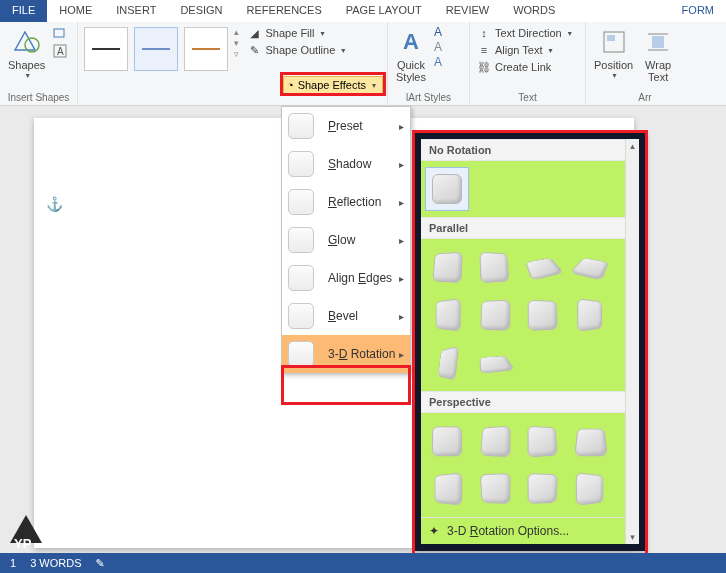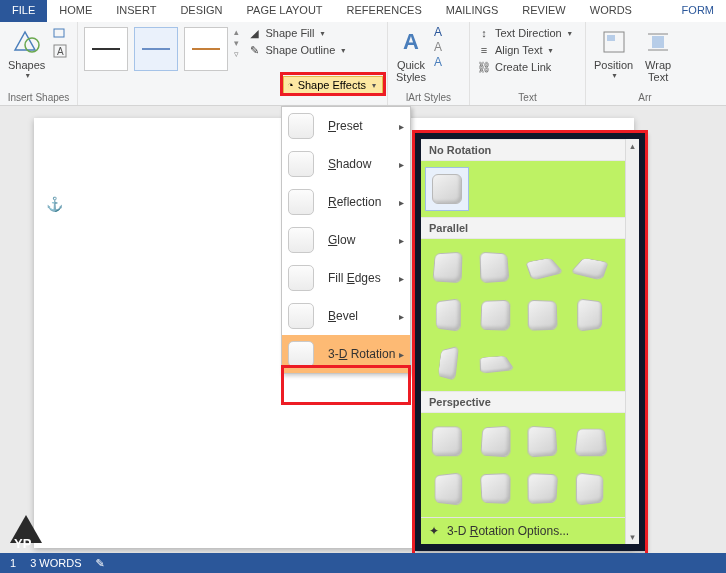--- a/index.html
+++ b/index.html
@@ -69,23 +69,22 @@
 .se-btn { position: absolute; left: 283px; top: 76px; width: 100px; height: 18px; background: #fde8a2; border: 1px solid #e3b94b; display: flex; align-items: center; gap: 4px; font-size: 11px; padding: 0 3px; }
 </style>
 </head>
 <body>
 
 <div class="tabs">
   <div class="tab file">FILE</div>
   <div class="tab">HOME</div>
   <div class="tab">INSERT</div>
   <div class="tab">DESIGN</div>
+  <div class="tab">REFERENCES</div>
   <div class="tab">PAGE LAYOUT</div>
-  <div class="tab">REFERENCES</div>
-  <div class="tab">MAILINGS</div>
   <div class="tab">REVIEW</div>
   <div class="tab">WORDS</div>
   <div class="tab format" style="margin-left:auto">FORM</div>
 </div>
 
 <div class="ribbon">
 
   <div class="group" style="width:78px">
     <div class="group-body">
       <div class="big-btn">
@@ -238,21 +237,21 @@
       <span><span></span><u>R</u><span>eflection</span></span>
       <span class="arrow">▸</span>
     </div>
   <div class="menu-item">
       <div class="thumb"></div>
       <span><span></span><u>G</u><span>low</span></span>
       <span class="arrow">▸</span>
     </div>
   <div class="menu-item">
       <div class="thumb"></div>
-      <span><span>Fill </span><u>E</u><span>dges</span></span>
+      <span><span>Align </span><u>E</u><span>dges</span></span>
       <span class="arrow">▸</span>
     </div>
   <div class="menu-item">
       <div class="thumb"></div>
       <span><span></span><u>B</u><span>evel</span></span>
       <span class="arrow">▸</span>
     </div>
   <div class="menu-item rotation">
       <div class="thumb"></div>
       <span><span>3-</span><u>D</u><span> Rotation</span></span>

